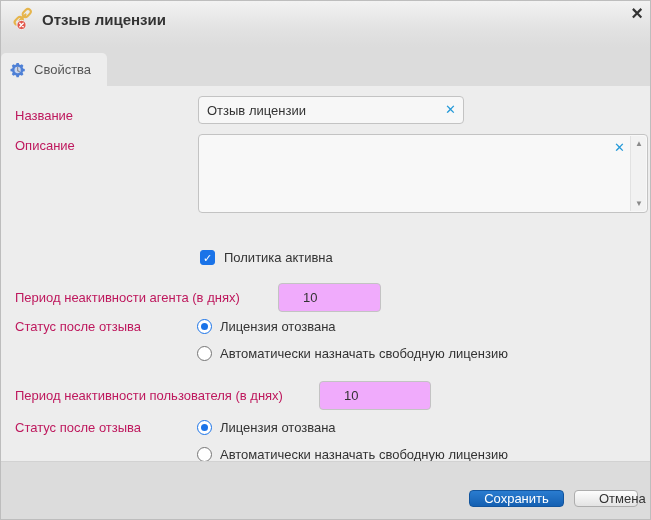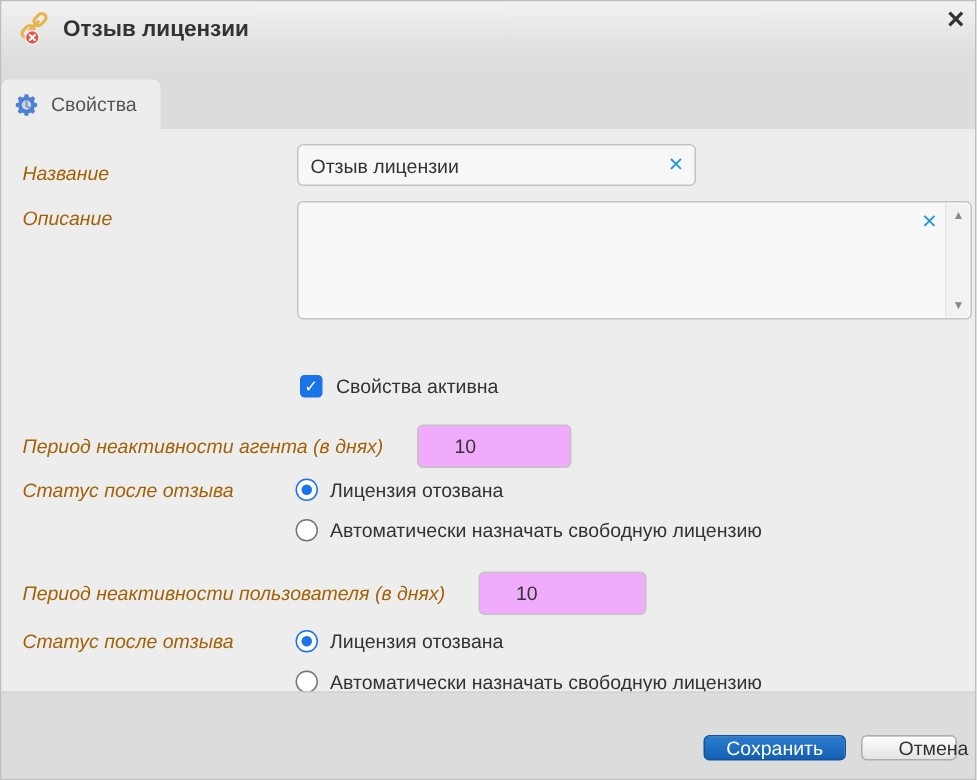--- a/index.html
+++ b/index.html
@@ -20,21 +20,21 @@
                color:#333; cursor:pointer; line-height:24px; }
 
   
   .tab { position:absolute; left:0; top:52px; height:33px; padding:0 16px 0 8px;
          background:#ededed; border-radius:5px 5px 0 0; display:flex; align-items:center; gap:7px; }
   .tab-label { color:#555; }
   .gear-icon { width:18px; height:18px; display:inline-block; }
 
   
   .content { position:absolute; top:85px; left:0; right:0; height:377px; background:#ededed; }
-  .flabel { position:absolute; left:14px; color:#a16207; white-space:nowrap;font-style:italic; }
+  .flabel { position:absolute; left:14px; color:#be185d; white-space:nowrap; }
 
   .input-wrap { position:absolute; }
   .text-input {
     width:100%; height:100%; border:1px solid #c3c3c3; border-radius:4px;
     background:#f7f7f7; padding:0 24px 0 8px; font-family:inherit; font-size:13px; color:#333;
   }
   .text-input.white { background:#f0abfc; padding:0 24px; }
   .clear-x { position:absolute; top:0; right:8px; color:#2499d8; font-weight:bold;
              font-size:13px; cursor:pointer; }
 
@@ -124,21 +124,21 @@
       <span class="ta-clear">✕</span>
       <div class="ta-scrollbar">
         <span class="arr up">▲</span>
         <span class="arr down">▼</span>
       </div>
     </div>
 
     <div class="checkbox">
       <span>✓</span>
     </div>
-    <span class="cb-label">Свойства активна</span>
+    <span class="cb-label">Политика активна</span>
 
     <span class="flabel" style="top:197px; line-height:29px;">Период неактивности агента (в днях)</span>
     <div class="input-wrap" style="left:277px; top:197px; width:103px; height:29px;">
       <input class="text-input white" type="text" value="10" style="">
     </div>
 
     <span class="flabel" style="top:233px; line-height:16px;">Статус после отзыва</span>
     <div class="radio selected" style="left:196px; top:233px;"></div>
     <span class="radio-label" style="left:219px; top:233px;">Лицензия отозвана</span>
     <div class="radio unselected" style="left:196px; top:260px;"></div>

